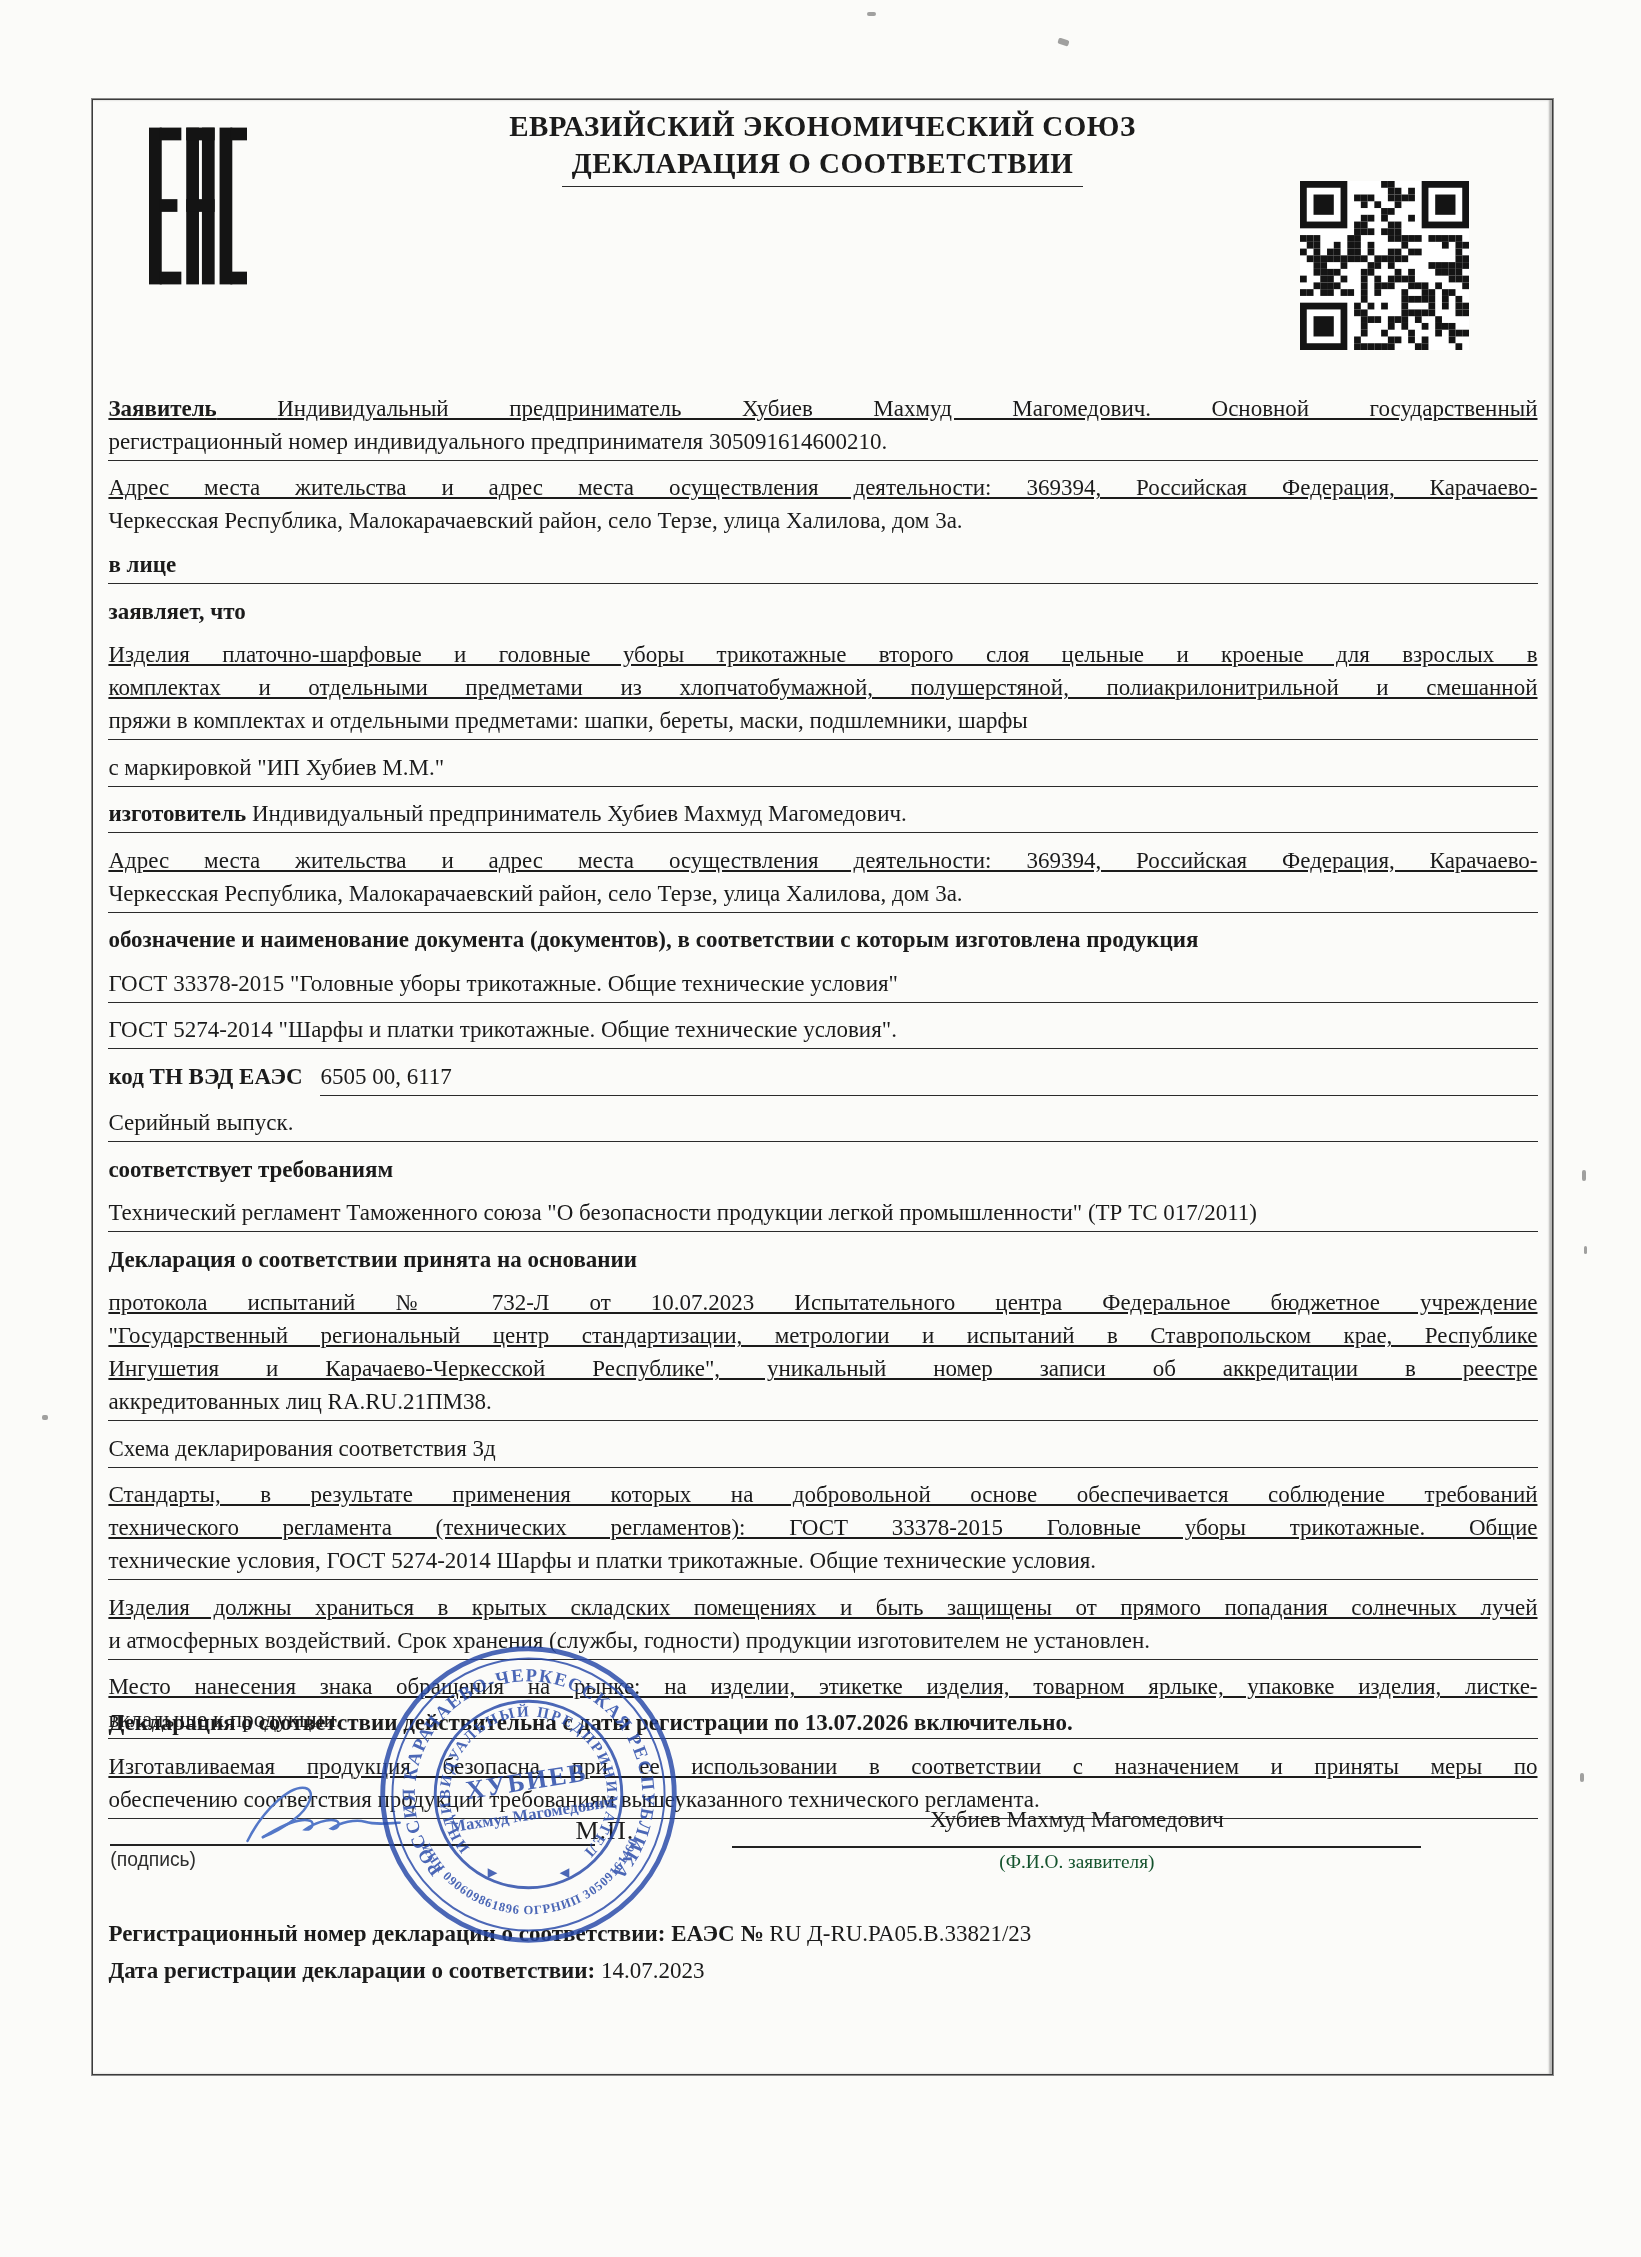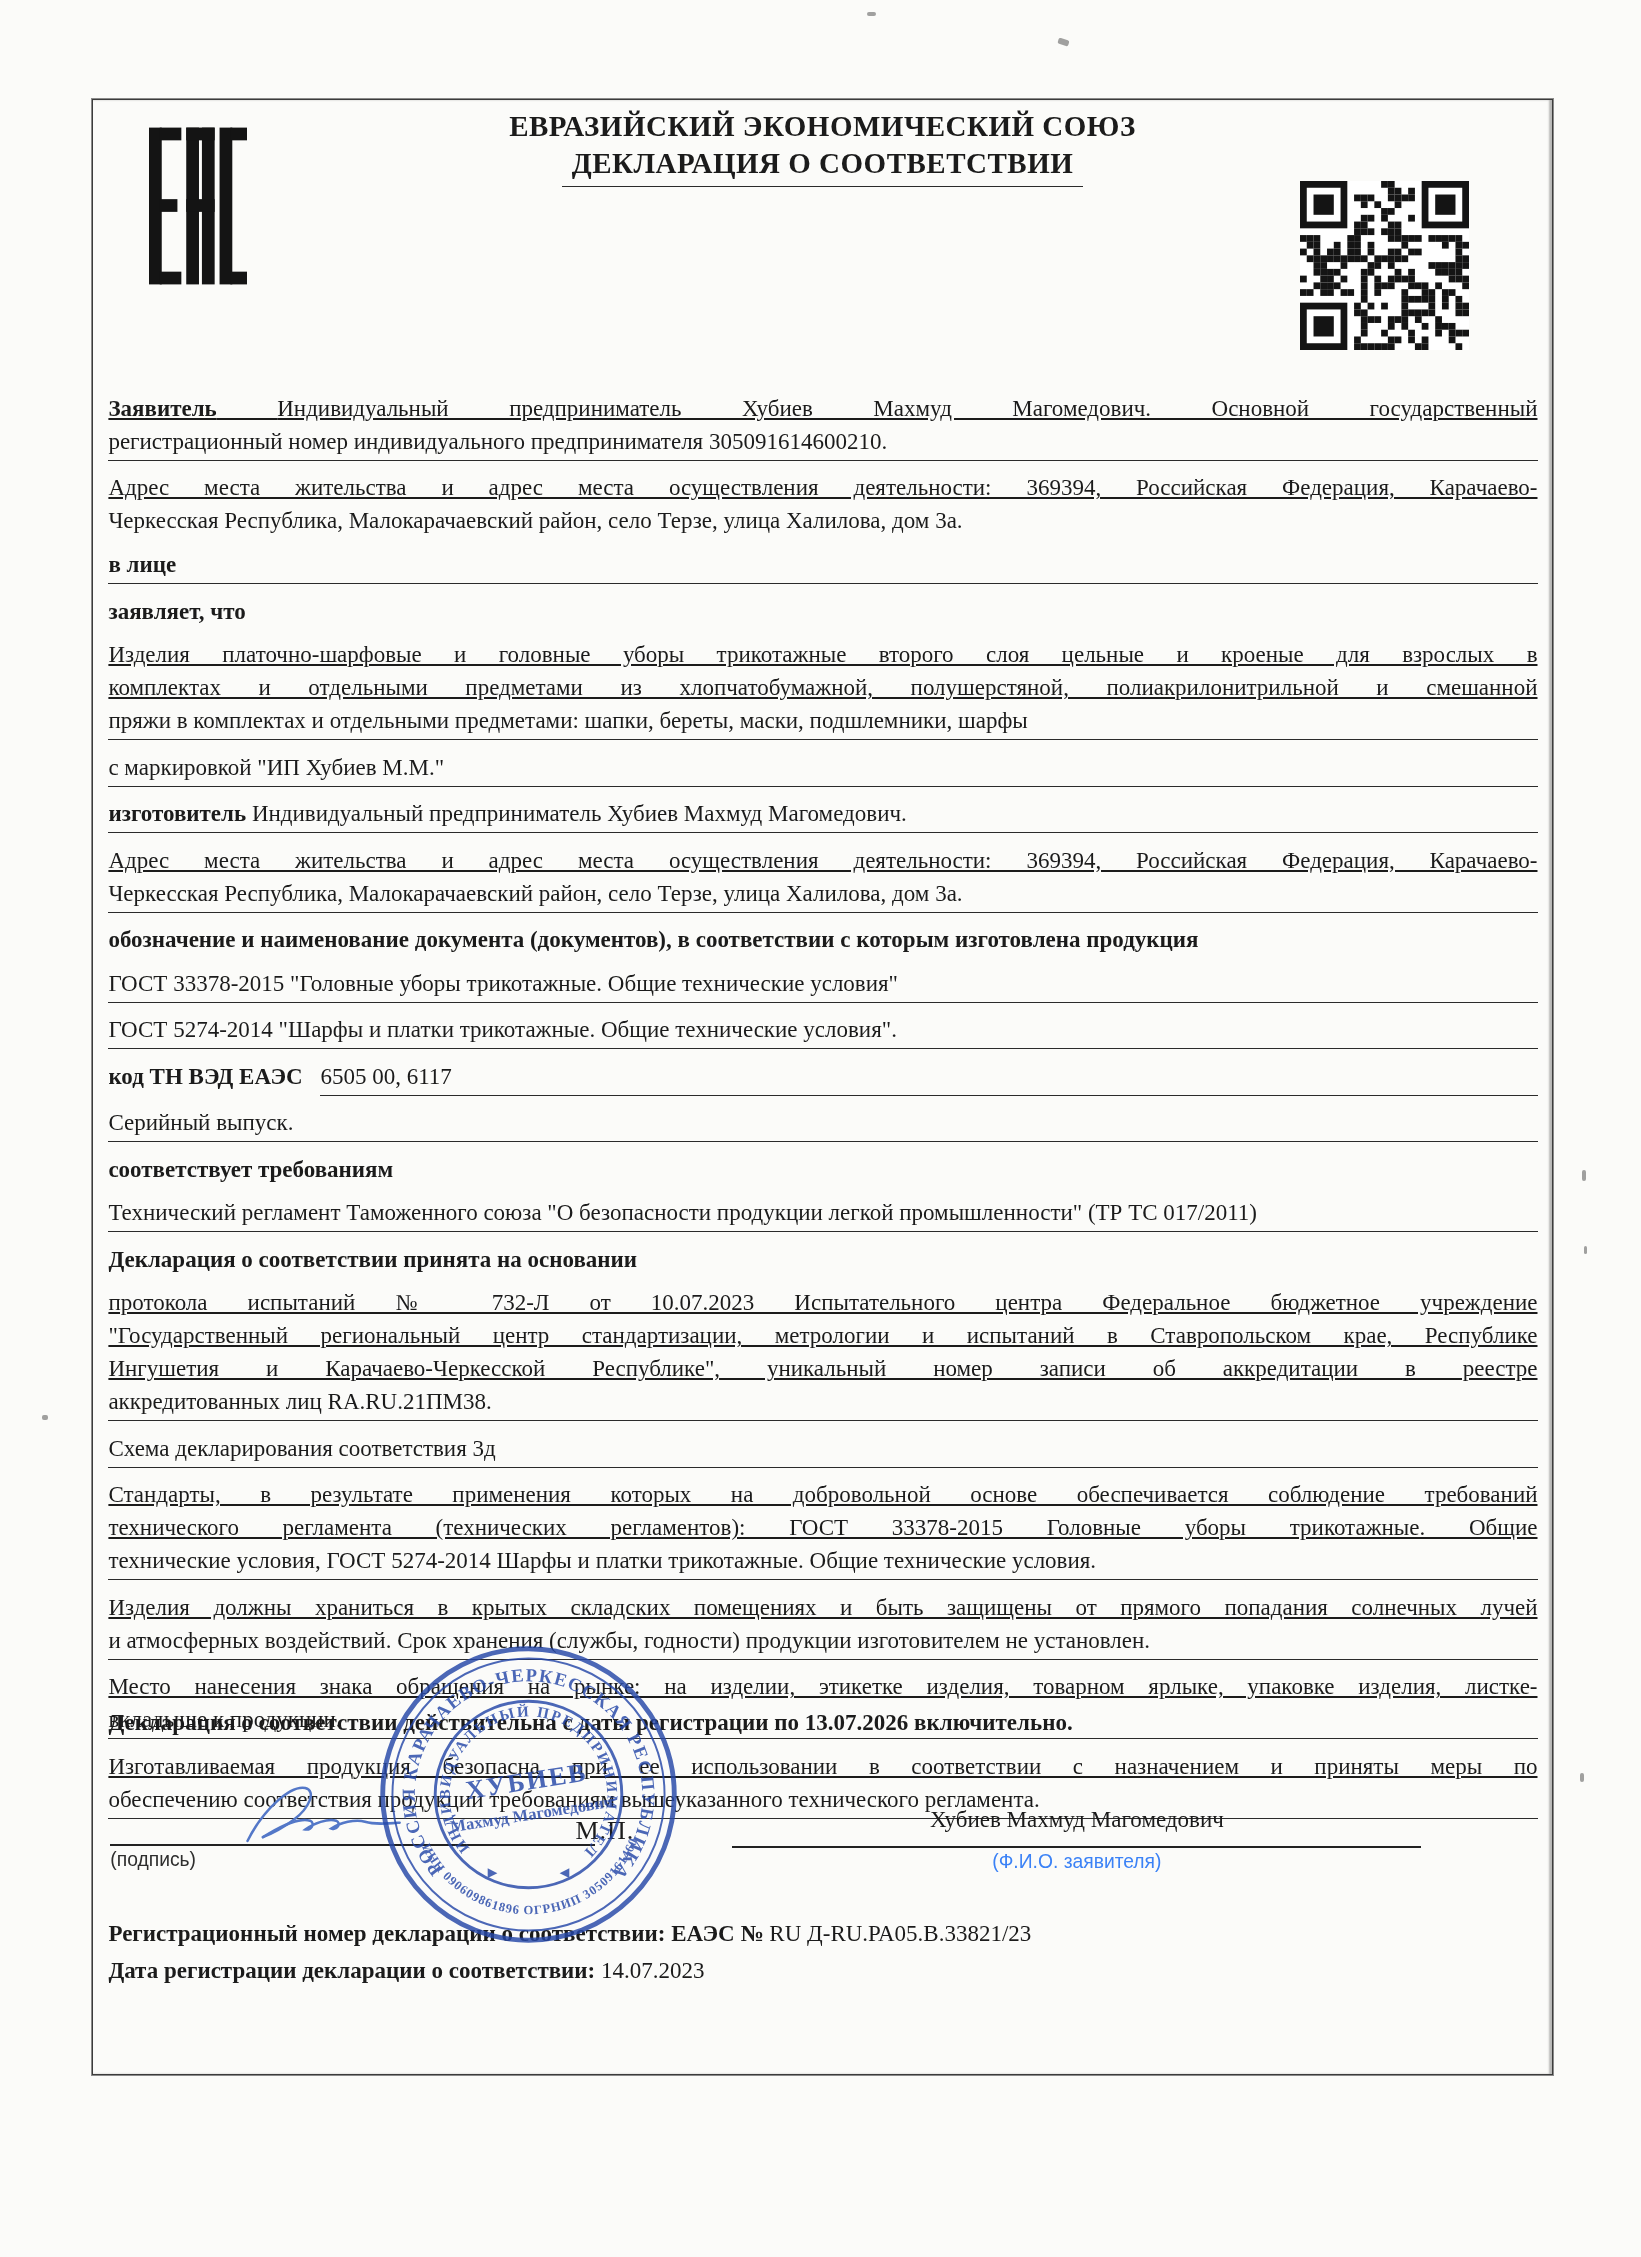--- a/index.html
+++ b/index.html
@@ -34,21 +34,21 @@
   .validity{font-weight:bold;font-size:23px;line-height:33px;}
   .sigzone{position:relative;height:176px;}
   .sig-line-left{position:absolute;left:1.9px;top:105px;width:485px;border-bottom:2.4px solid #222;}
   .sig-caption{position:absolute;left:1.9px;top:110px;width:485px;text-align:left;
                font-family:"Liberation Sans", sans-serif;font-size:19.3px;color:#2e2e2e;}
   .sig-img{position:absolute;left:126px;top:42px;width:183px;height:66px;}
   .mp{position:absolute;left:467px;top:77px;font-size:26px;letter-spacing:1px;}
   .fio-name{position:absolute;left:624px;top:68px;width:689px;text-align:center;font-size:23px;}
   .sig-line-right{position:absolute;left:624px;top:107px;width:689px;border-bottom:2.4px solid #222;}
   .fio-caption{position:absolute;left:624px;top:112px;width:689px;text-align:center;
-               font-family:Liberation Sans, sans-serif;font-size:19.3px;color:#3b82f6;}
+               font-family:Liberation Serif, serif;font-size:19.3px;color:#14532d;}
   .reg-line{font-size:23px;line-height:37px;}
   .reg-line .lab{font-weight:bold;}
   .reg-line .pre{font-weight:bold;text-align:center;}
 
   
   .stamp{position:absolute;left:373px;top:1639px;width:311px;height:311px;z-index:5;opacity:.82;}
   .st-ring{font-family:"Liberation Serif", serif;font-weight:bold;font-size:19px;letter-spacing:1.5px;fill:#2547a8;}
   .st-ring-sm{font-family:"Liberation Serif", serif;font-weight:bold;font-size:13px;letter-spacing:1px;fill:#2547a8;}
   .st-inner{font-family:"Liberation Serif", serif;font-weight:bold;font-size:15.5px;letter-spacing:2px;fill:#2547a8;}
   .st-name{font-family:"Liberation Serif", serif;font-weight:bold;font-size:27px;letter-spacing:2px;fill:#2547a8;text-anchor:middle;}

